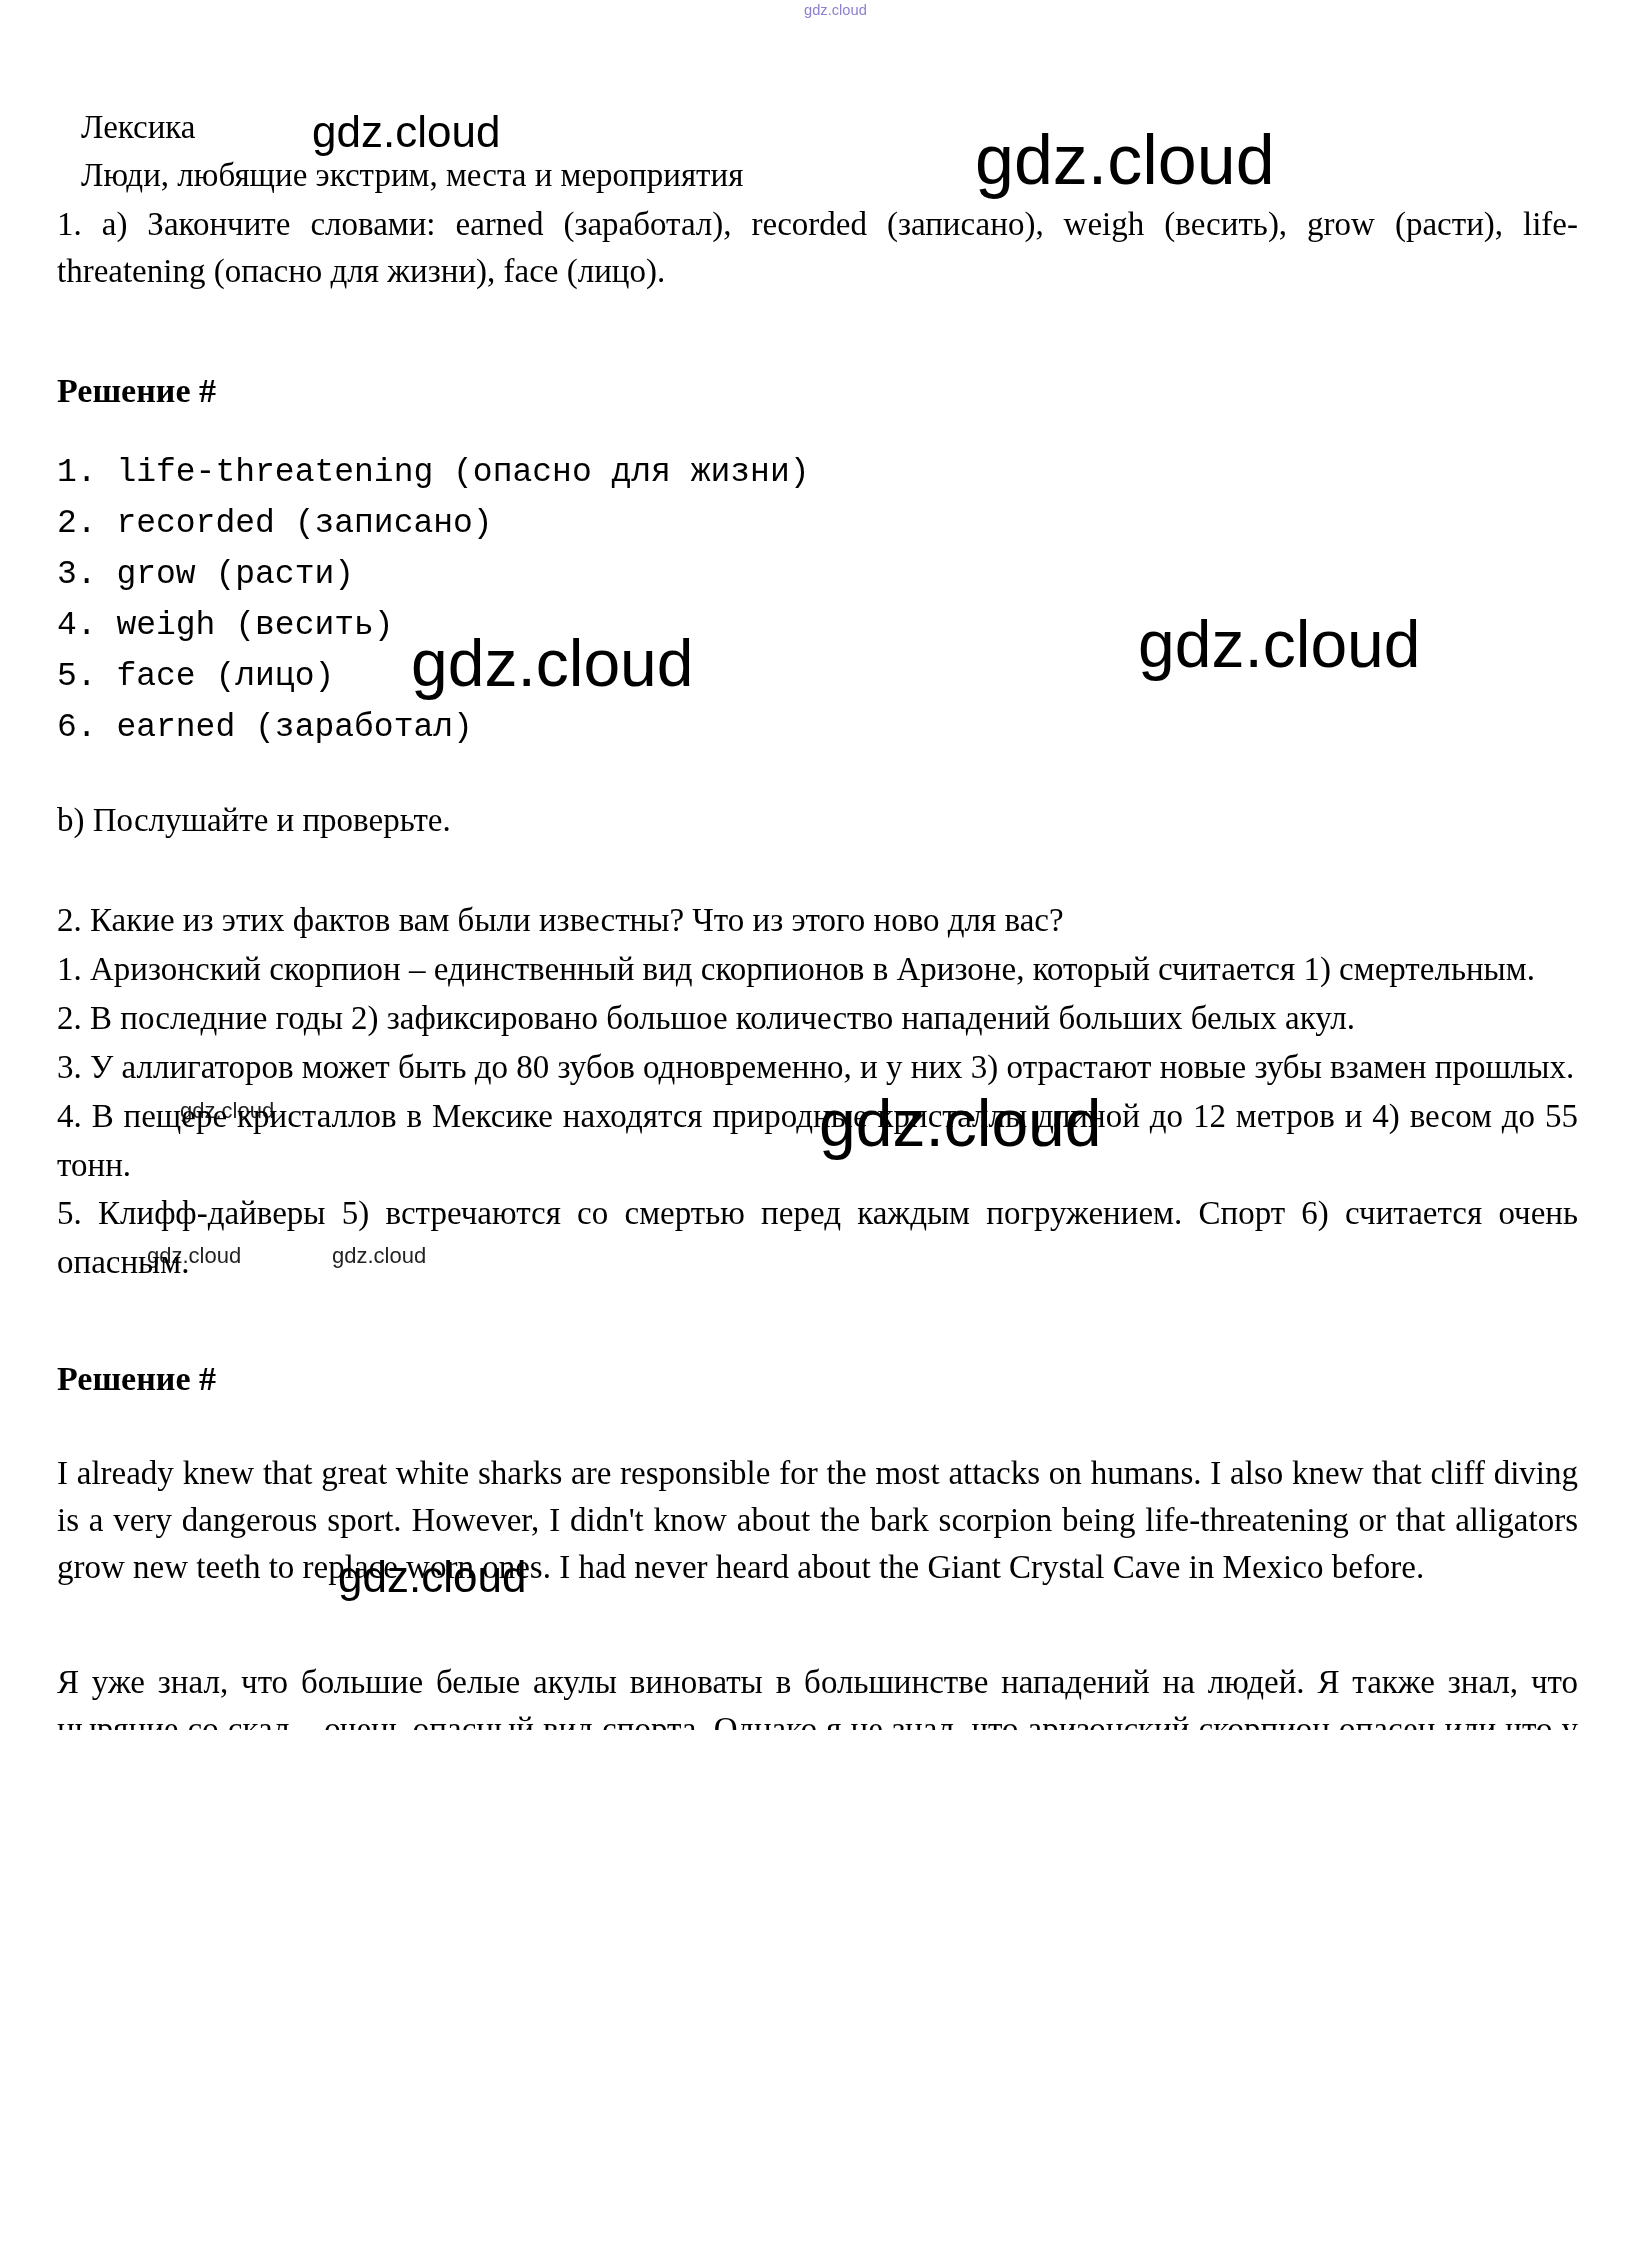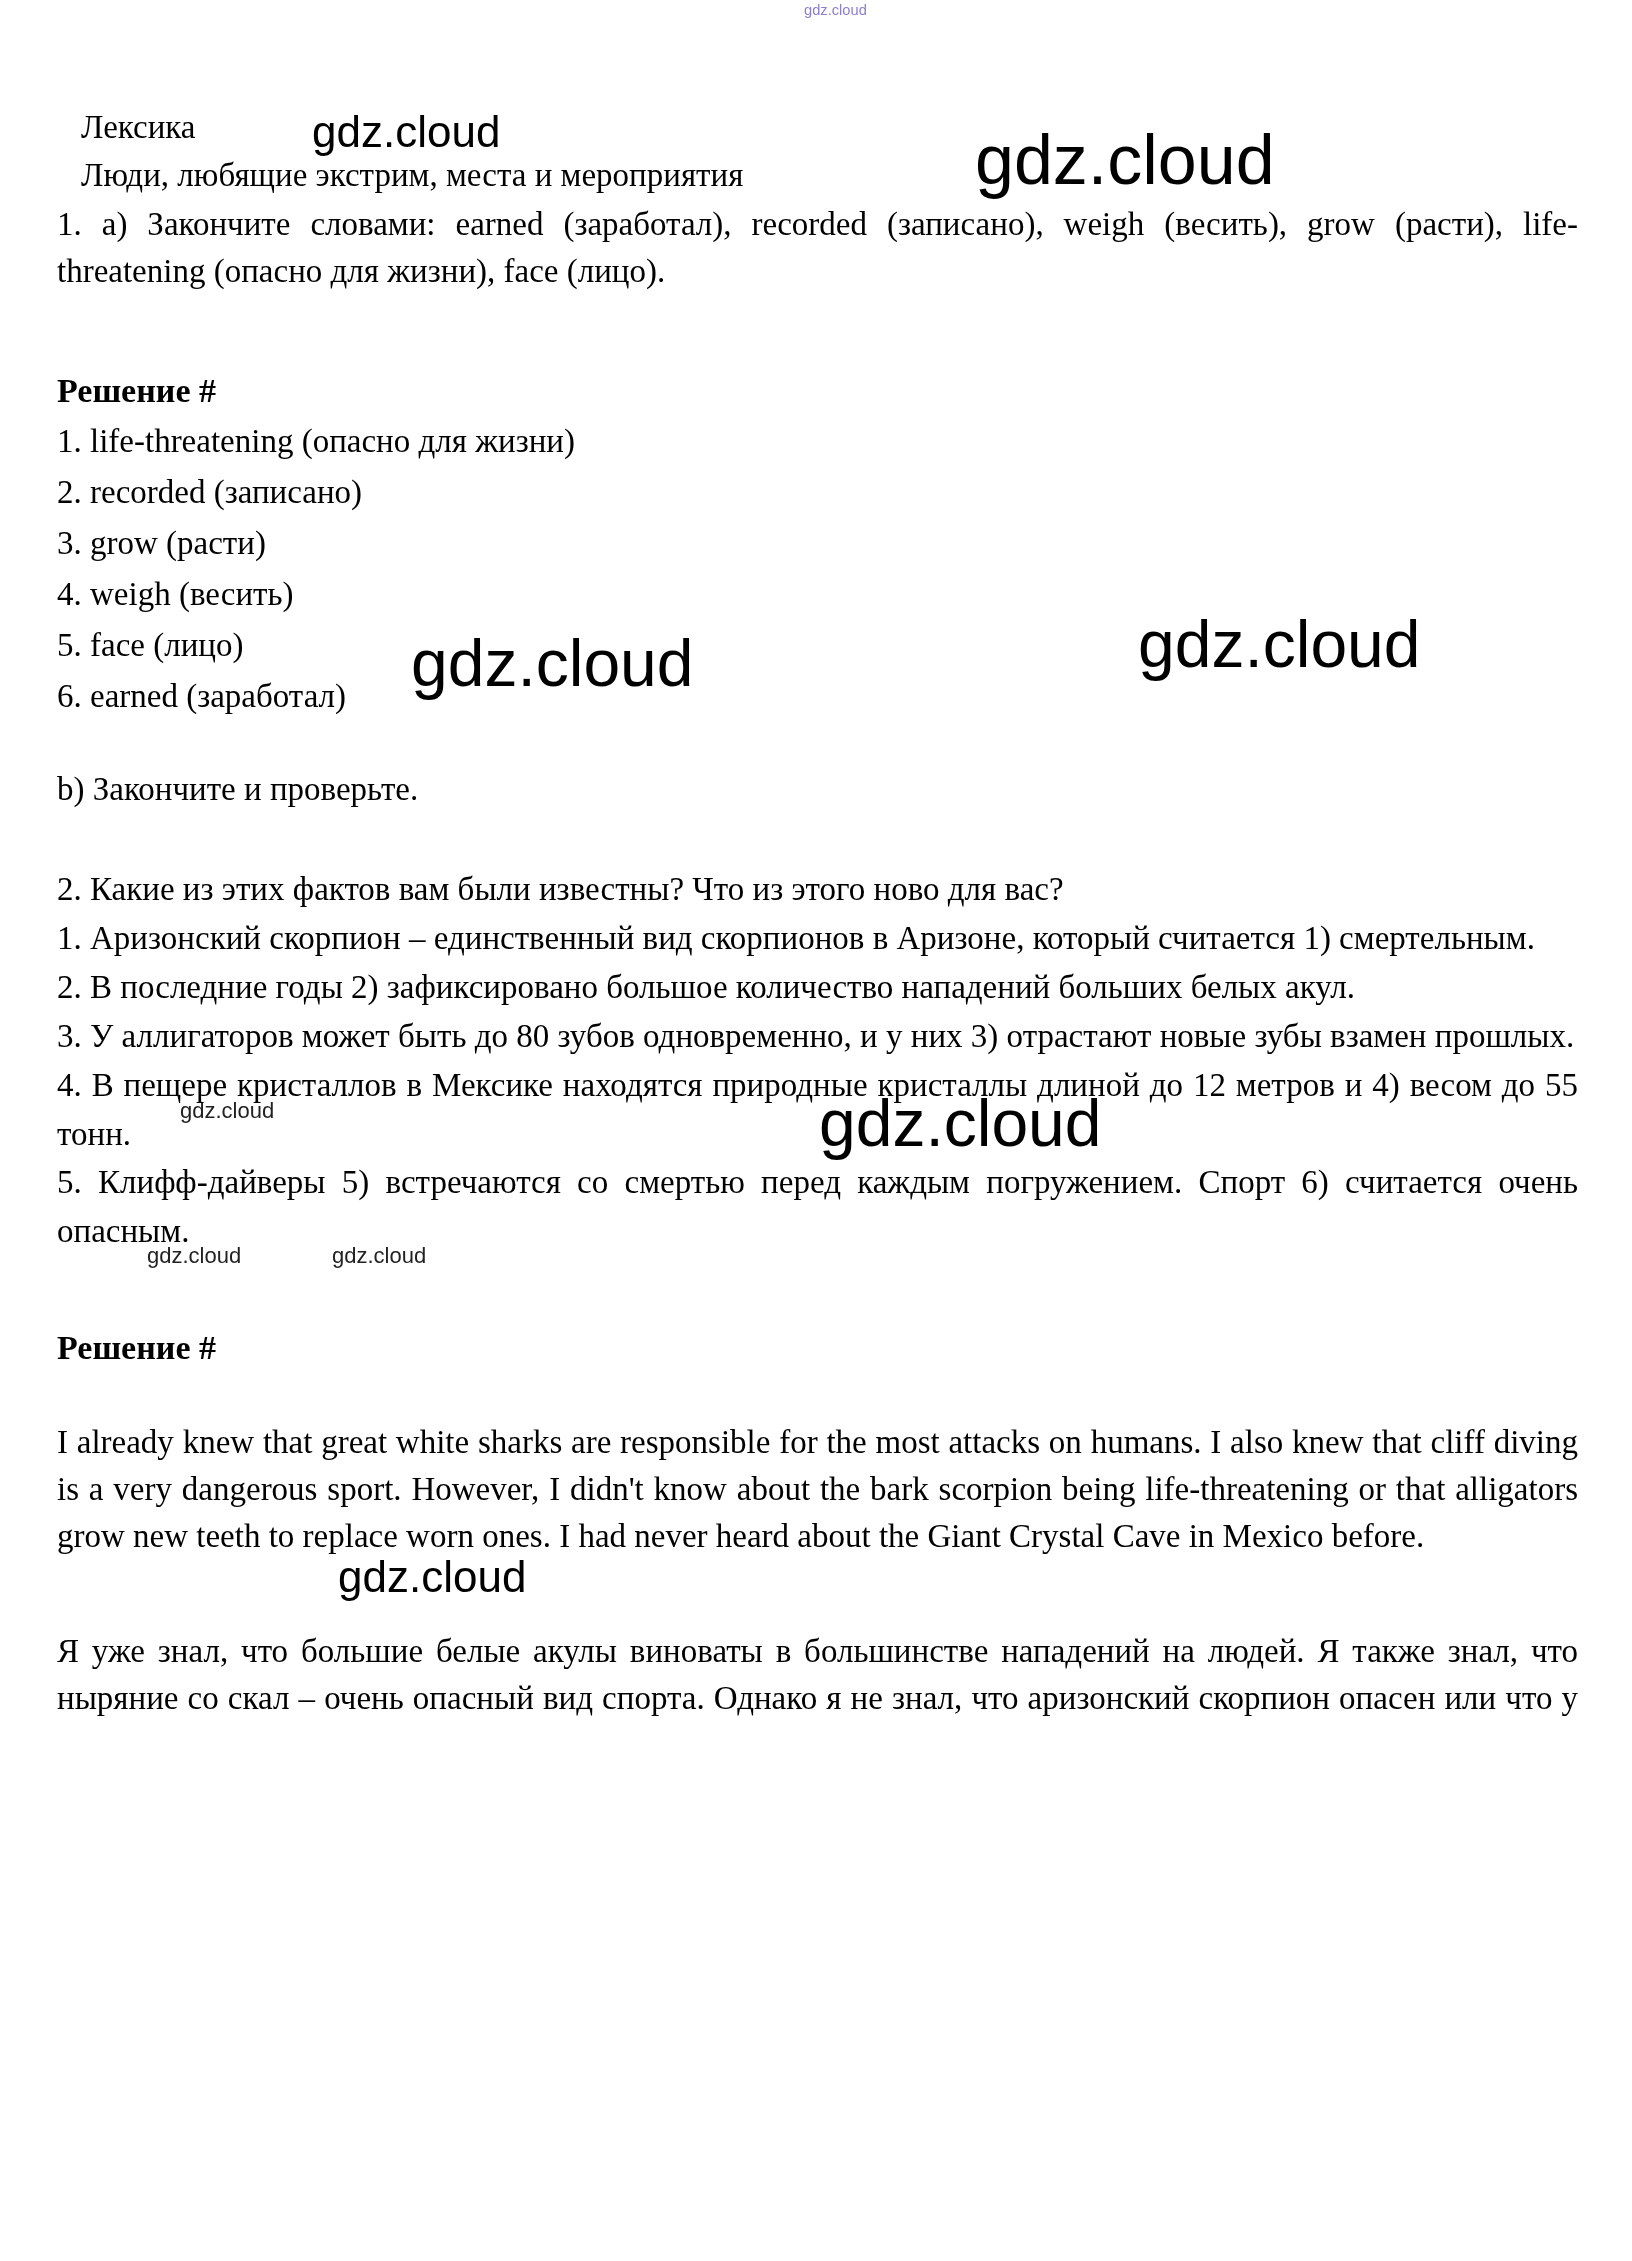--- a/index.html
+++ b/index.html
@@ -28,20 +28,22 @@
     font-size:34px;
     margin-top:73px;
   }
   .heading2 {
     font-weight:bold;
     font-size:34px;
     margin-top:68px;
   }
   ul.sol-list {
     list-style:none;
+    margin-top:31px;
+    font-family:Liberation Mono, monospace;
   }
   ul.sol-list li { line-height:1.55; }
   .task-b { margin-top:43px; }
   .task2-block { margin-top:53px; line-height:1.48; }
   .task2-block p { text-align:justify; }
   .sol2-en { margin-top:47px; text-align:justify; }
   .sol2-ru { margin-top:68px; text-align:justify; }
   .wm {
     position:absolute;
     font-family:"Liberation Sans", sans-serif;
@@ -93,21 +95,21 @@
 
     <ul class="sol-list">
       <li>1. life-threatening (опасно для жизни)</li>
       <li>2. recorded (записано)</li>
       <li>3. grow (расти)</li>
       <li>4. weigh (весить)</li>
       <li>5. face (лицо)</li>
       <li>6. earned (заработал)</li>
     </ul>
 
-    <div class="task-b">b) Закончите и проверьте.</div>
+    <div class="task-b">b) Послушайте и проверьте.</div>
 
     <div class="task2-block">
       <p>2. Какие из этих фактов вам были известны? Что из этого ново для вас?</p>
       <p>1. Аризонский скорпион – единственный вид скорпионов в Аризоне, который считается 1) смертельным.</p>
       <p>2. В последние годы 2) зафиксировано большое количество нападений больших белых акул.</p>
       <p>3. У аллигаторов может быть до 80 зубов одновременно, и у них 3) отрастают новые зубы взамен прошлых.</p>
       <p>4. В пещере кристаллов в Мексике находятся природные кристаллы длиной до 12 метров и 4) весом до 55 тонн.</p>
       <p>5. Клифф-дайверы 5) встречаются со смертью перед каждым погружением. Спорт 6) считается очень опасным.</p>
     </div>
 

